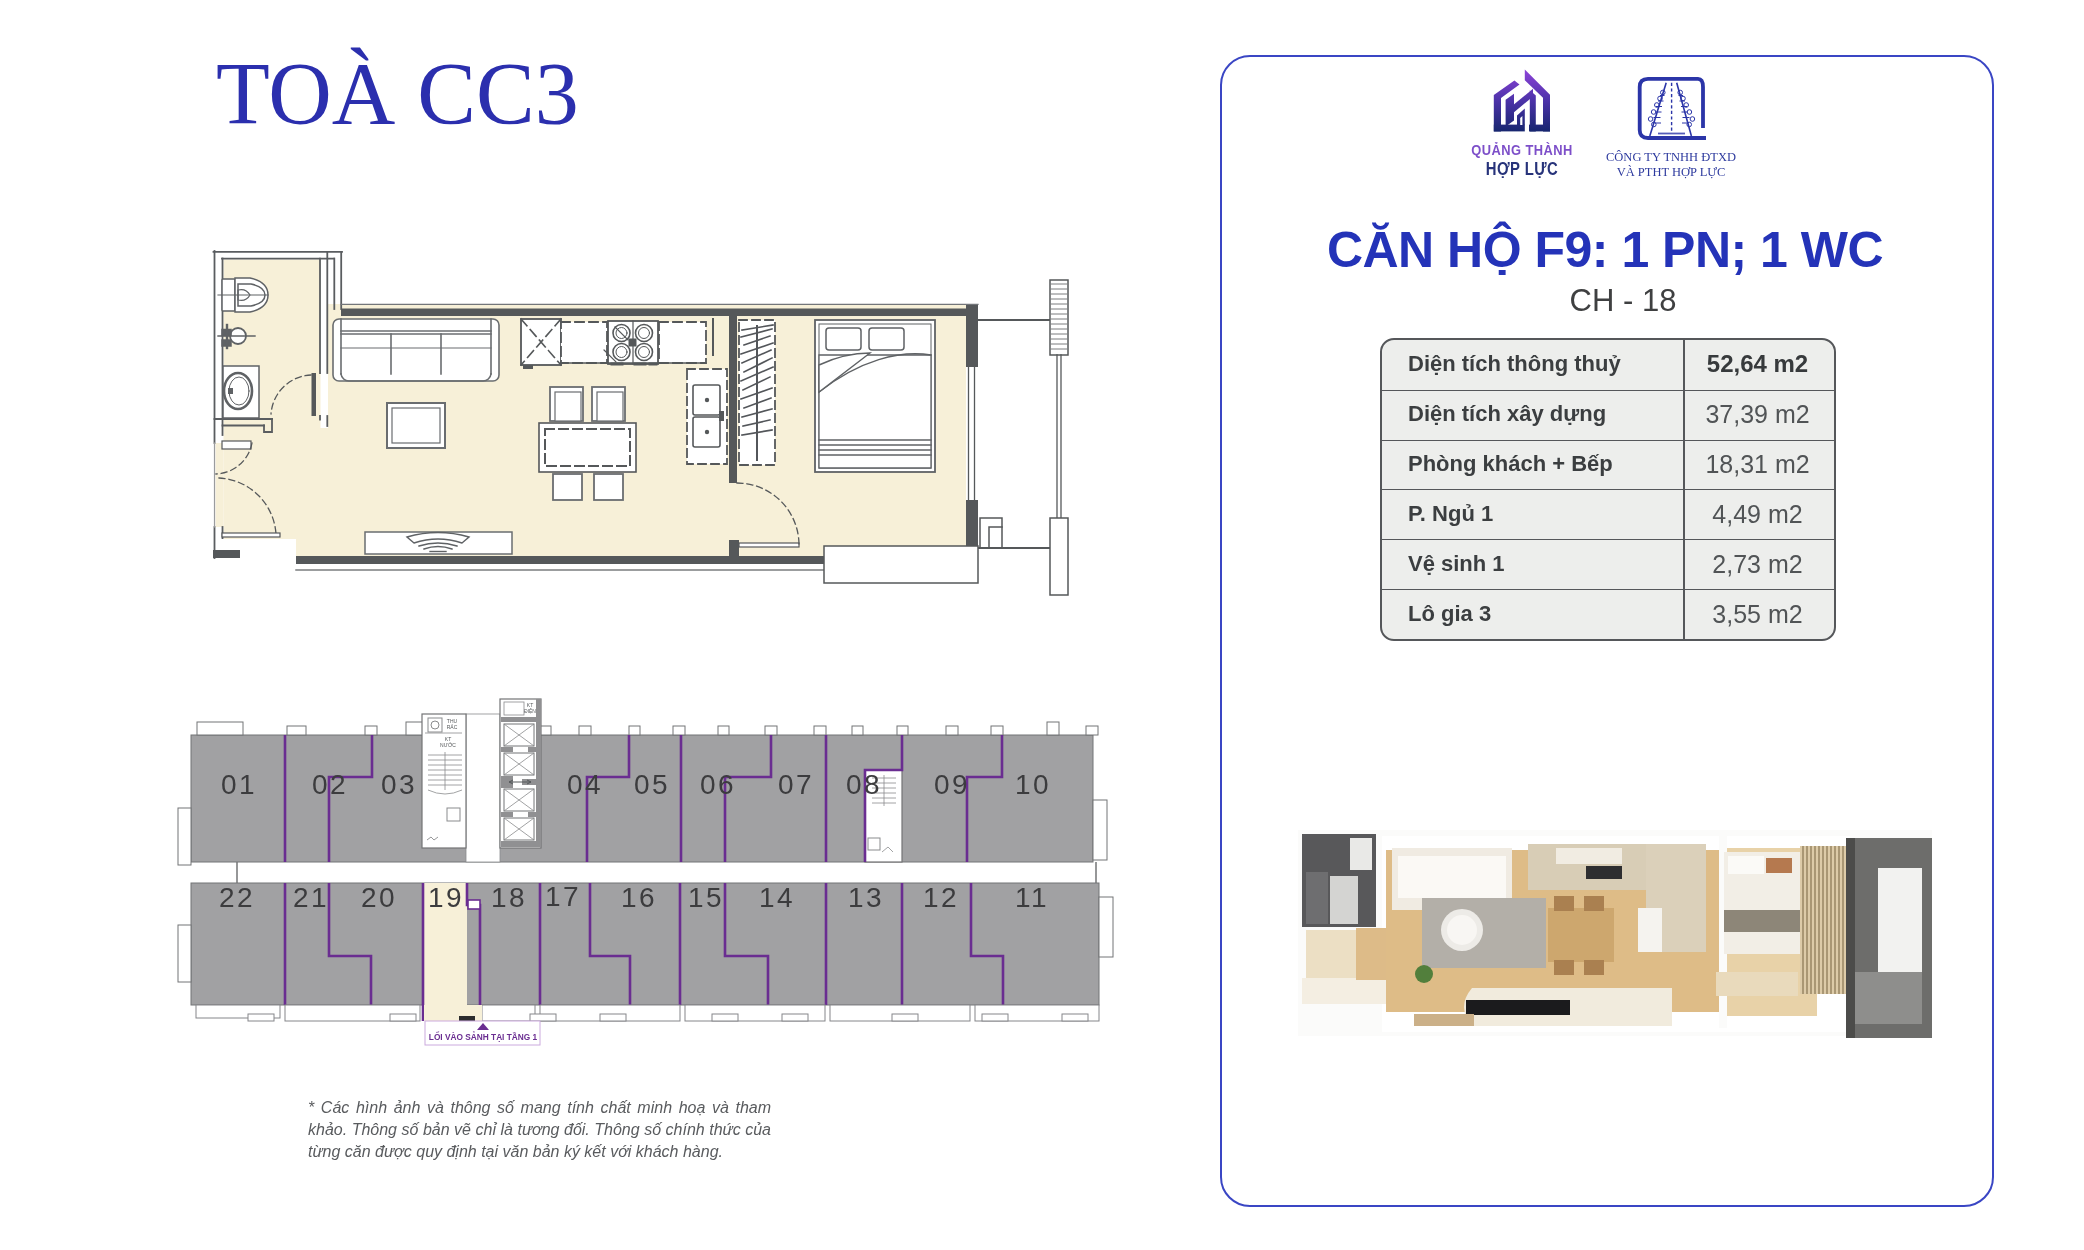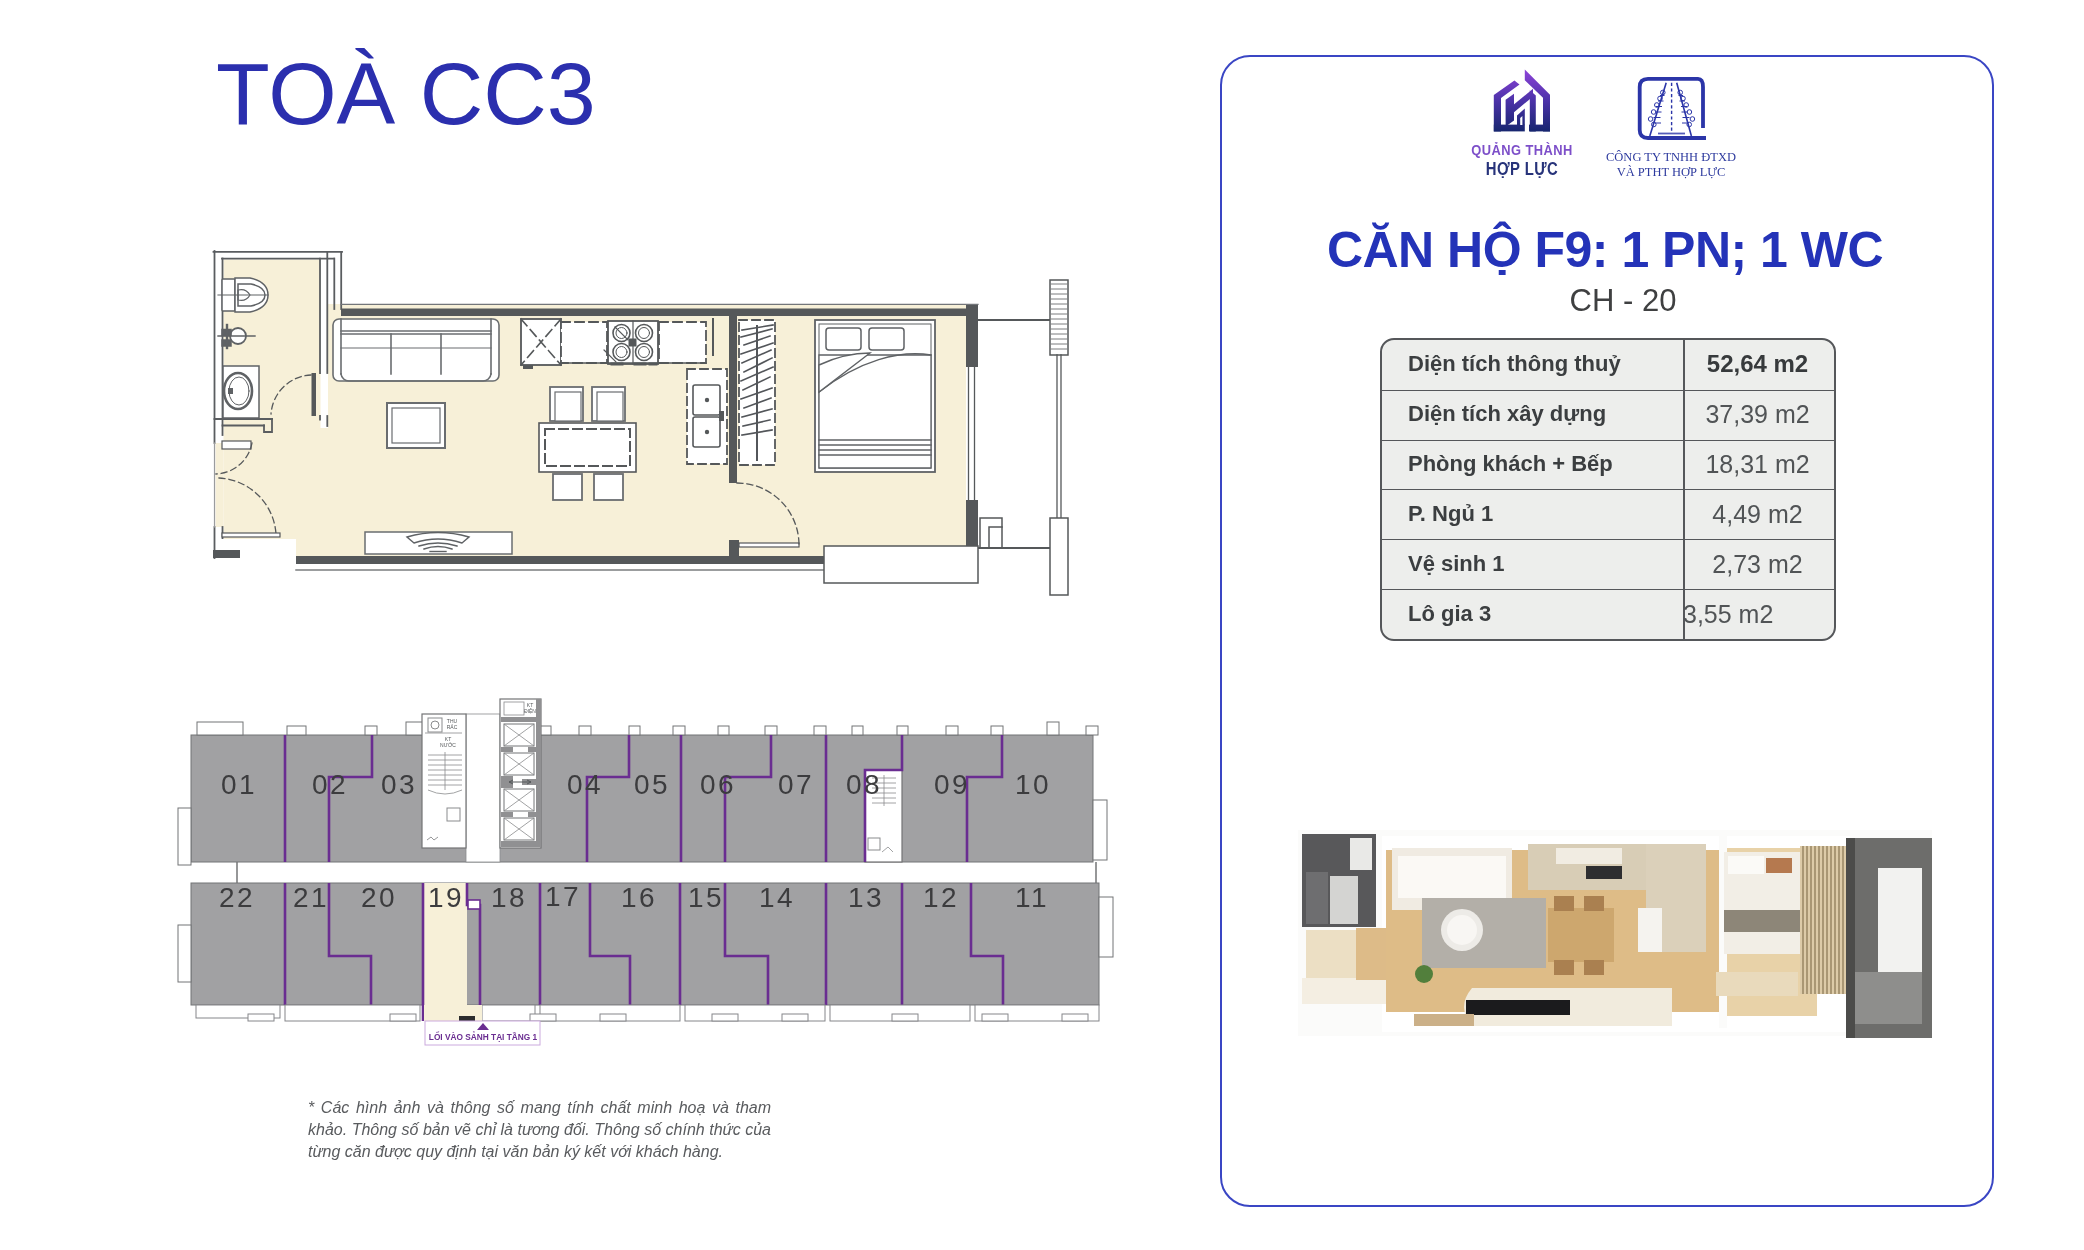--- a/index.html
+++ b/index.html
@@ -3,21 +3,21 @@
 <meta charset="utf-8">
 <style>
   html,body{margin:0;padding:0;}
   body{width:2084px;height:1250px;position:relative;background:#ffffff;
        font-family:"Liberation Sans",sans-serif;overflow:hidden;}
   .abs{position:absolute;}
 </style>
 </head>
 <body>
 
-<div class="abs" style="left:216px;top:43px;font-family:Liberation Sans, sans-serif;font-size:88px;color:#2b2fae;white-space:nowrap;">TOÀ CC3</div>
+<div class="abs" style="left:216px;top:43px;font-family:Liberation Serif, serif;font-size:88px;color:#2b2fae;white-space:nowrap;">TOÀ CC3</div>
 
 <svg class="abs" style="left:200px;top:240px;" width="890" height="430" viewBox="200 240 890 430">
 <g stroke-linecap="square">
 
 <rect x="223.5" y="259.5" width="97" height="297.5" fill="#f7f0d8"></rect>
 <rect x="320" y="428" width="8" height="129" fill="#f7f0d8"></rect>
 <rect x="215.5" y="443" width="8" height="84" fill="#f7f0d8"></rect>
 
 <rect x="328" y="304" width="650" height="253" fill="#f7f0d8"></rect>
 
@@ -502,21 +502,21 @@
 </g>
 
 <path d="M22 56.5 h27" stroke-width="1.8" opacity="0.8"></path>
 </g>
 </svg>
 
 <div class="abs" style="left:1571px;top:150px;width:200px;text-align:center;font-family:'Liberation Serif',serif;font-size:12.5px;color:#2d3a9e;line-height:1.18;">CÔNG TY TNHH ĐTXD<br>VÀ PTHT HỢP LỰC</div>
 
 <div class="abs" style="left:1220px;top:221px;width:770px;text-align:center;font-weight:bold;font-size:50px;color:#2433b8;letter-spacing:-0.5px;white-space:nowrap;">CĂN HỘ F9: 1 PN; 1 WC</div>
 
-<div class="abs" style="left:1238px;top:283px;width:770px;text-align:center;font-size:31px;color:#3f4041;">CH - 20</div>
+<div class="abs" style="left:1238px;top:283px;width:770px;text-align:center;font-size:31px;color:#3f4041;">CH - 18</div>
 
 <div class="abs" style="left:1380px;top:338px;width:452px;height:299px;border:2px solid #55575a;border-radius:14px;background:#edeeec;overflow:hidden;">
 
   <div style="position:absolute;left:0;top:0;width:100%;height:49.8px;border-bottom:1.5px solid #55575a;"></div>
 
   <div style="position:absolute;left:0;top:49.8px;width:100%;height:49.8px;border-bottom:1.5px solid #55575a;"></div>
 
   <div style="position:absolute;left:0;top:99.6px;width:100%;height:49.8px;border-bottom:1.5px solid #55575a;"></div>
 
   <div style="position:absolute;left:0;top:149.4px;width:100%;height:49.8px;border-bottom:1.5px solid #55575a;"></div>
@@ -530,21 +530,21 @@
   <div style="position:absolute;left:26px;top:111px;font-weight:bold;font-size:22px;color:#3b3e40;">Phòng khách + Bếp</div>
   <div style="position:absolute;left:26px;top:161px;font-weight:bold;font-size:22px;color:#3b3e40;">P. Ngủ 1</div>
   <div style="position:absolute;left:26px;top:211px;font-weight:bold;font-size:22px;color:#3b3e40;">Vệ sinh 1</div>
   <div style="position:absolute;left:26px;top:261px;font-weight:bold;font-size:22px;color:#3b3e40;">Lô gia 3</div>
 
   <div style="position:absolute;left:301px;top:10px;width:149px;text-align:center;font-weight:bold;font-size:24px;color:#373a3c;">52,64 m2</div>
   <div style="position:absolute;left:301px;top:60px;width:149px;text-align:center;font-size:25px;color:#515456;">37,39 m2</div>
   <div style="position:absolute;left:301px;top:110px;width:149px;text-align:center;font-size:25px;color:#515456;">18,31 m2</div>
   <div style="position:absolute;left:301px;top:160px;width:149px;text-align:center;font-size:25px;color:#515456;">4,49 m2</div>
   <div style="position:absolute;left:301px;top:210px;width:149px;text-align:center;font-size:25px;color:#515456;">2,73 m2</div>
-  <div style="position:absolute;left:301px;top:260px;width:149px;font-size:25px;color:#515456;">3,55 m2</div>
+  <div style="position:absolute;left:301px;top:260px;width:149px;text-align:center;font-size:25px;color:#515456;">3,55 m2</div>
 </div>
 
 <svg class="abs" style="left:1294px;top:822px;" width="640" height="220" viewBox="0 0 640 220">
 
 <rect x="4" y="8" width="634" height="206" fill="#fbfbfa"></rect>
 <rect x="88" y="14" width="468" height="196" fill="#ffffff"></rect>
 
 <rect x="8" y="12" width="74" height="93" fill="#58585a"></rect>
 <rect x="56" y="16" width="22" height="32" fill="#e9e9e7"></rect>
 <rect x="36" y="54" width="28" height="48" fill="#d4d4d2"></rect>

